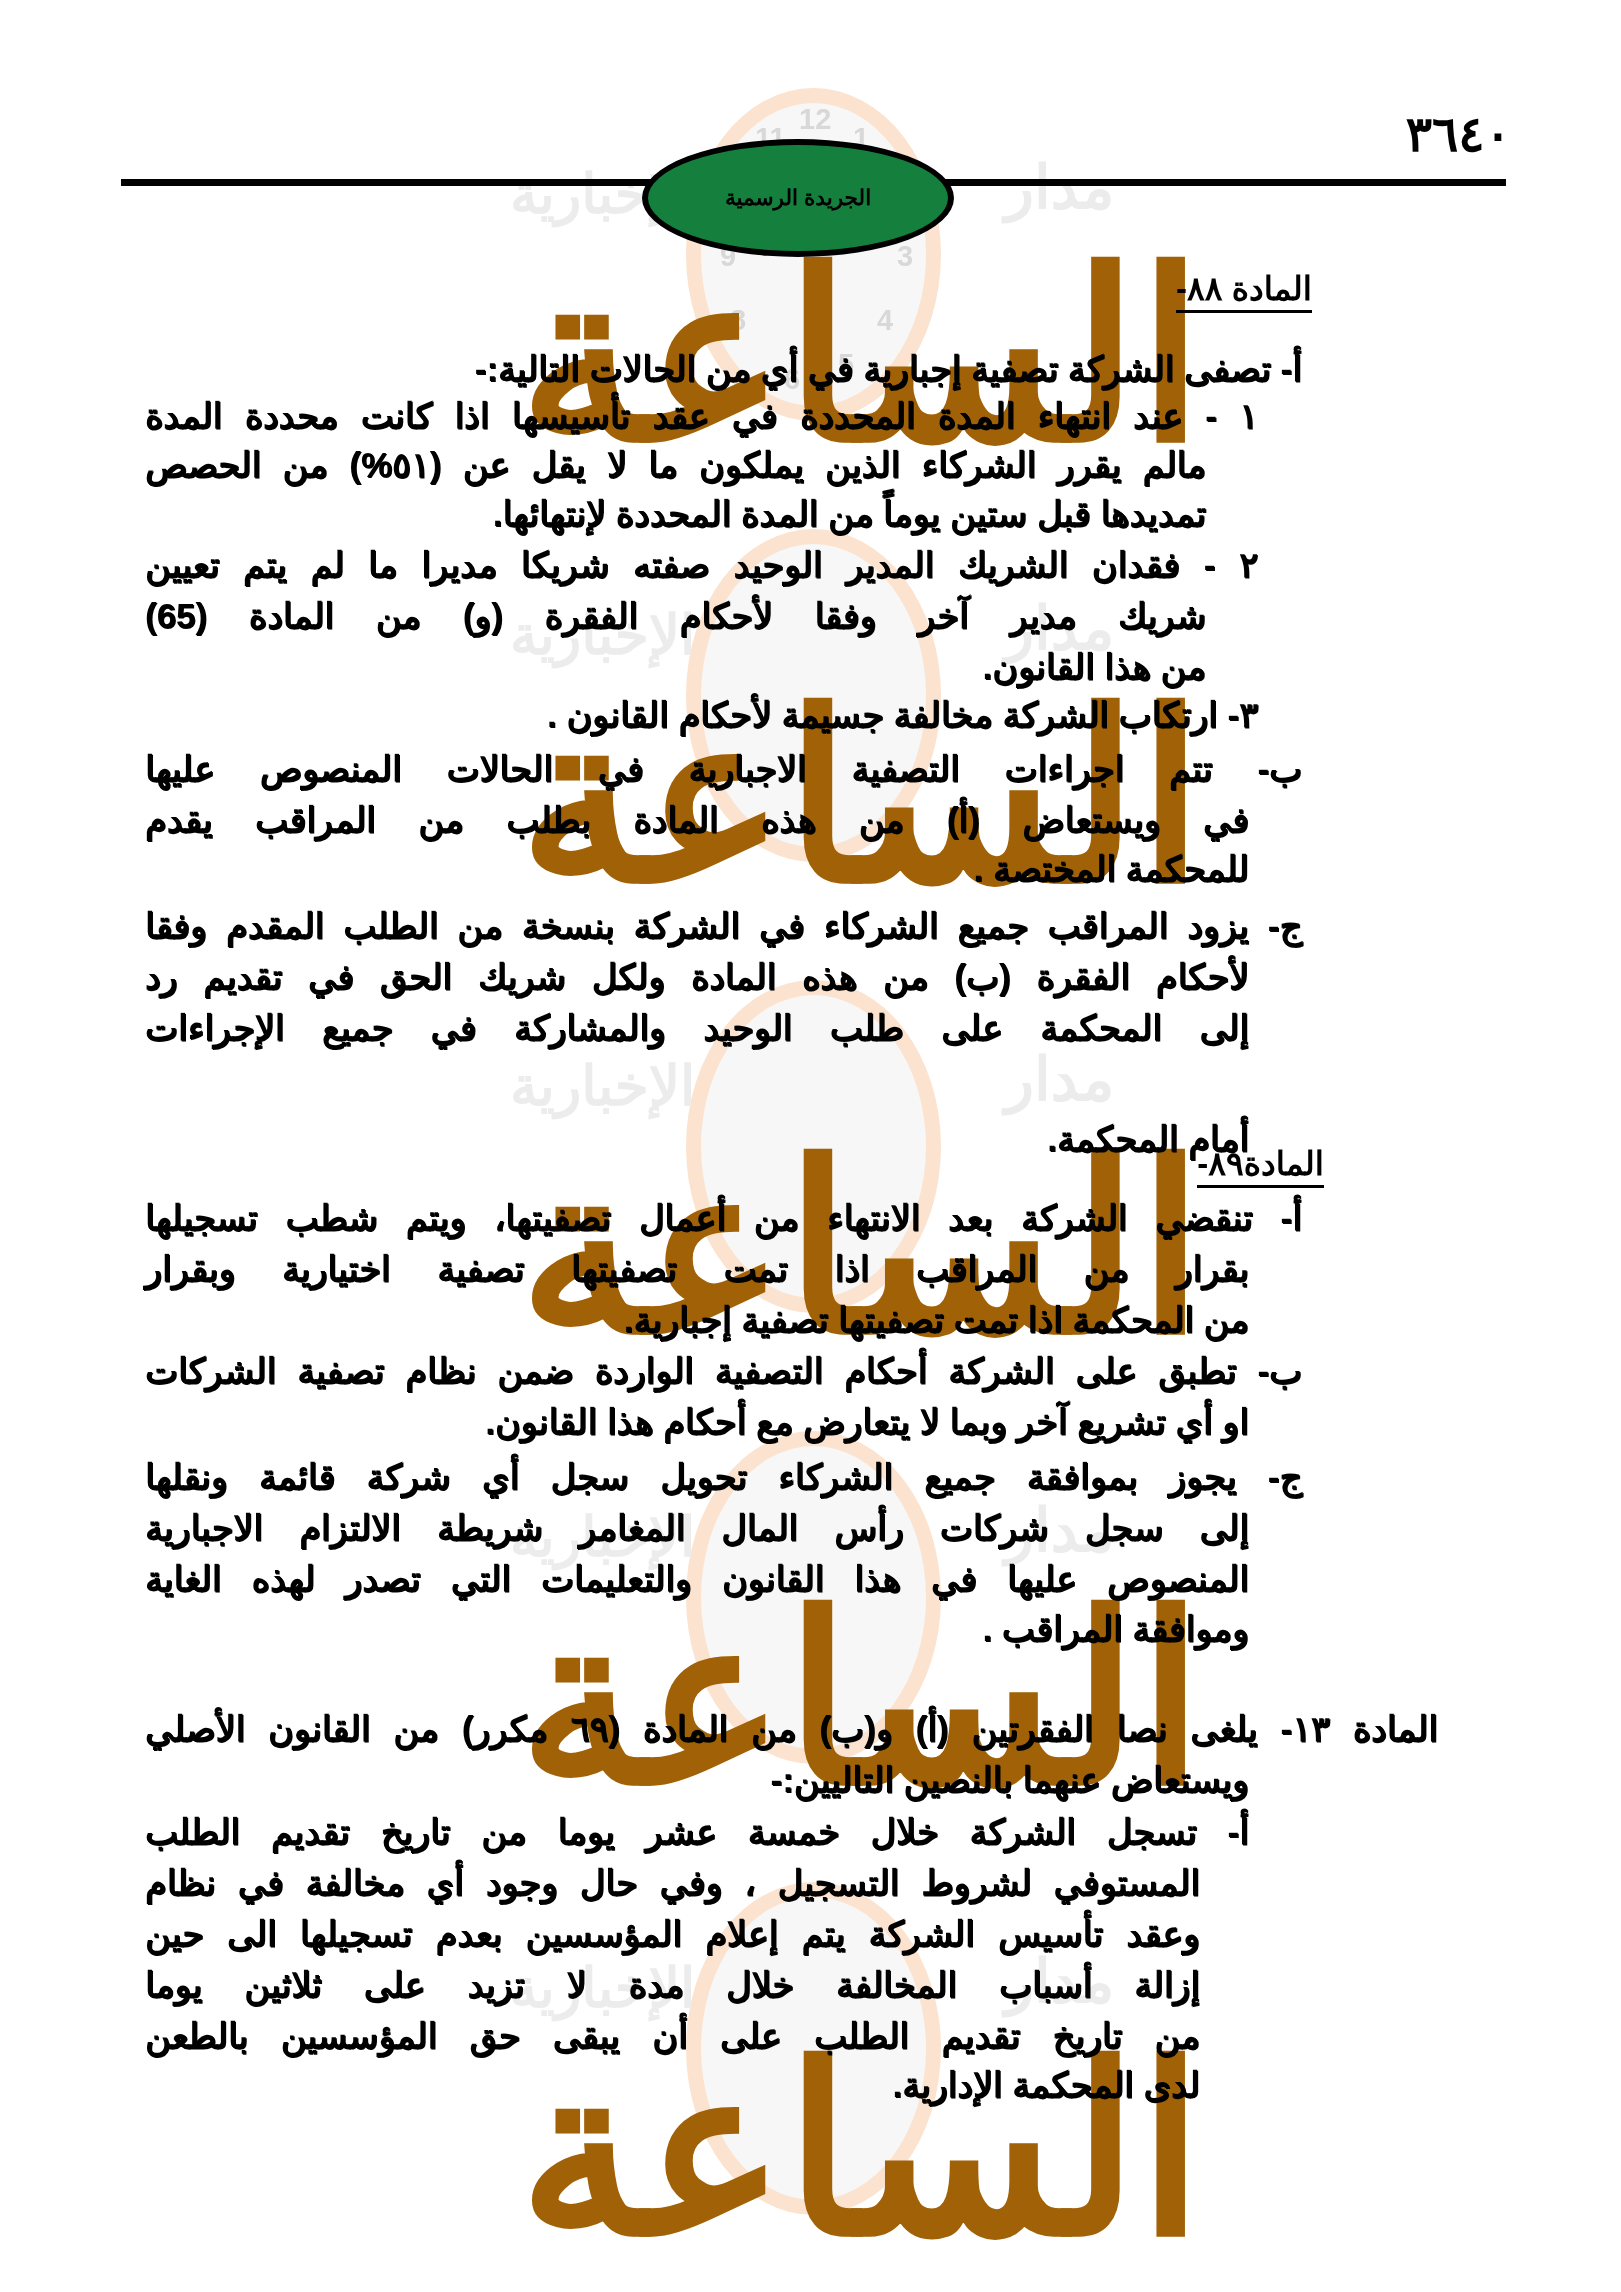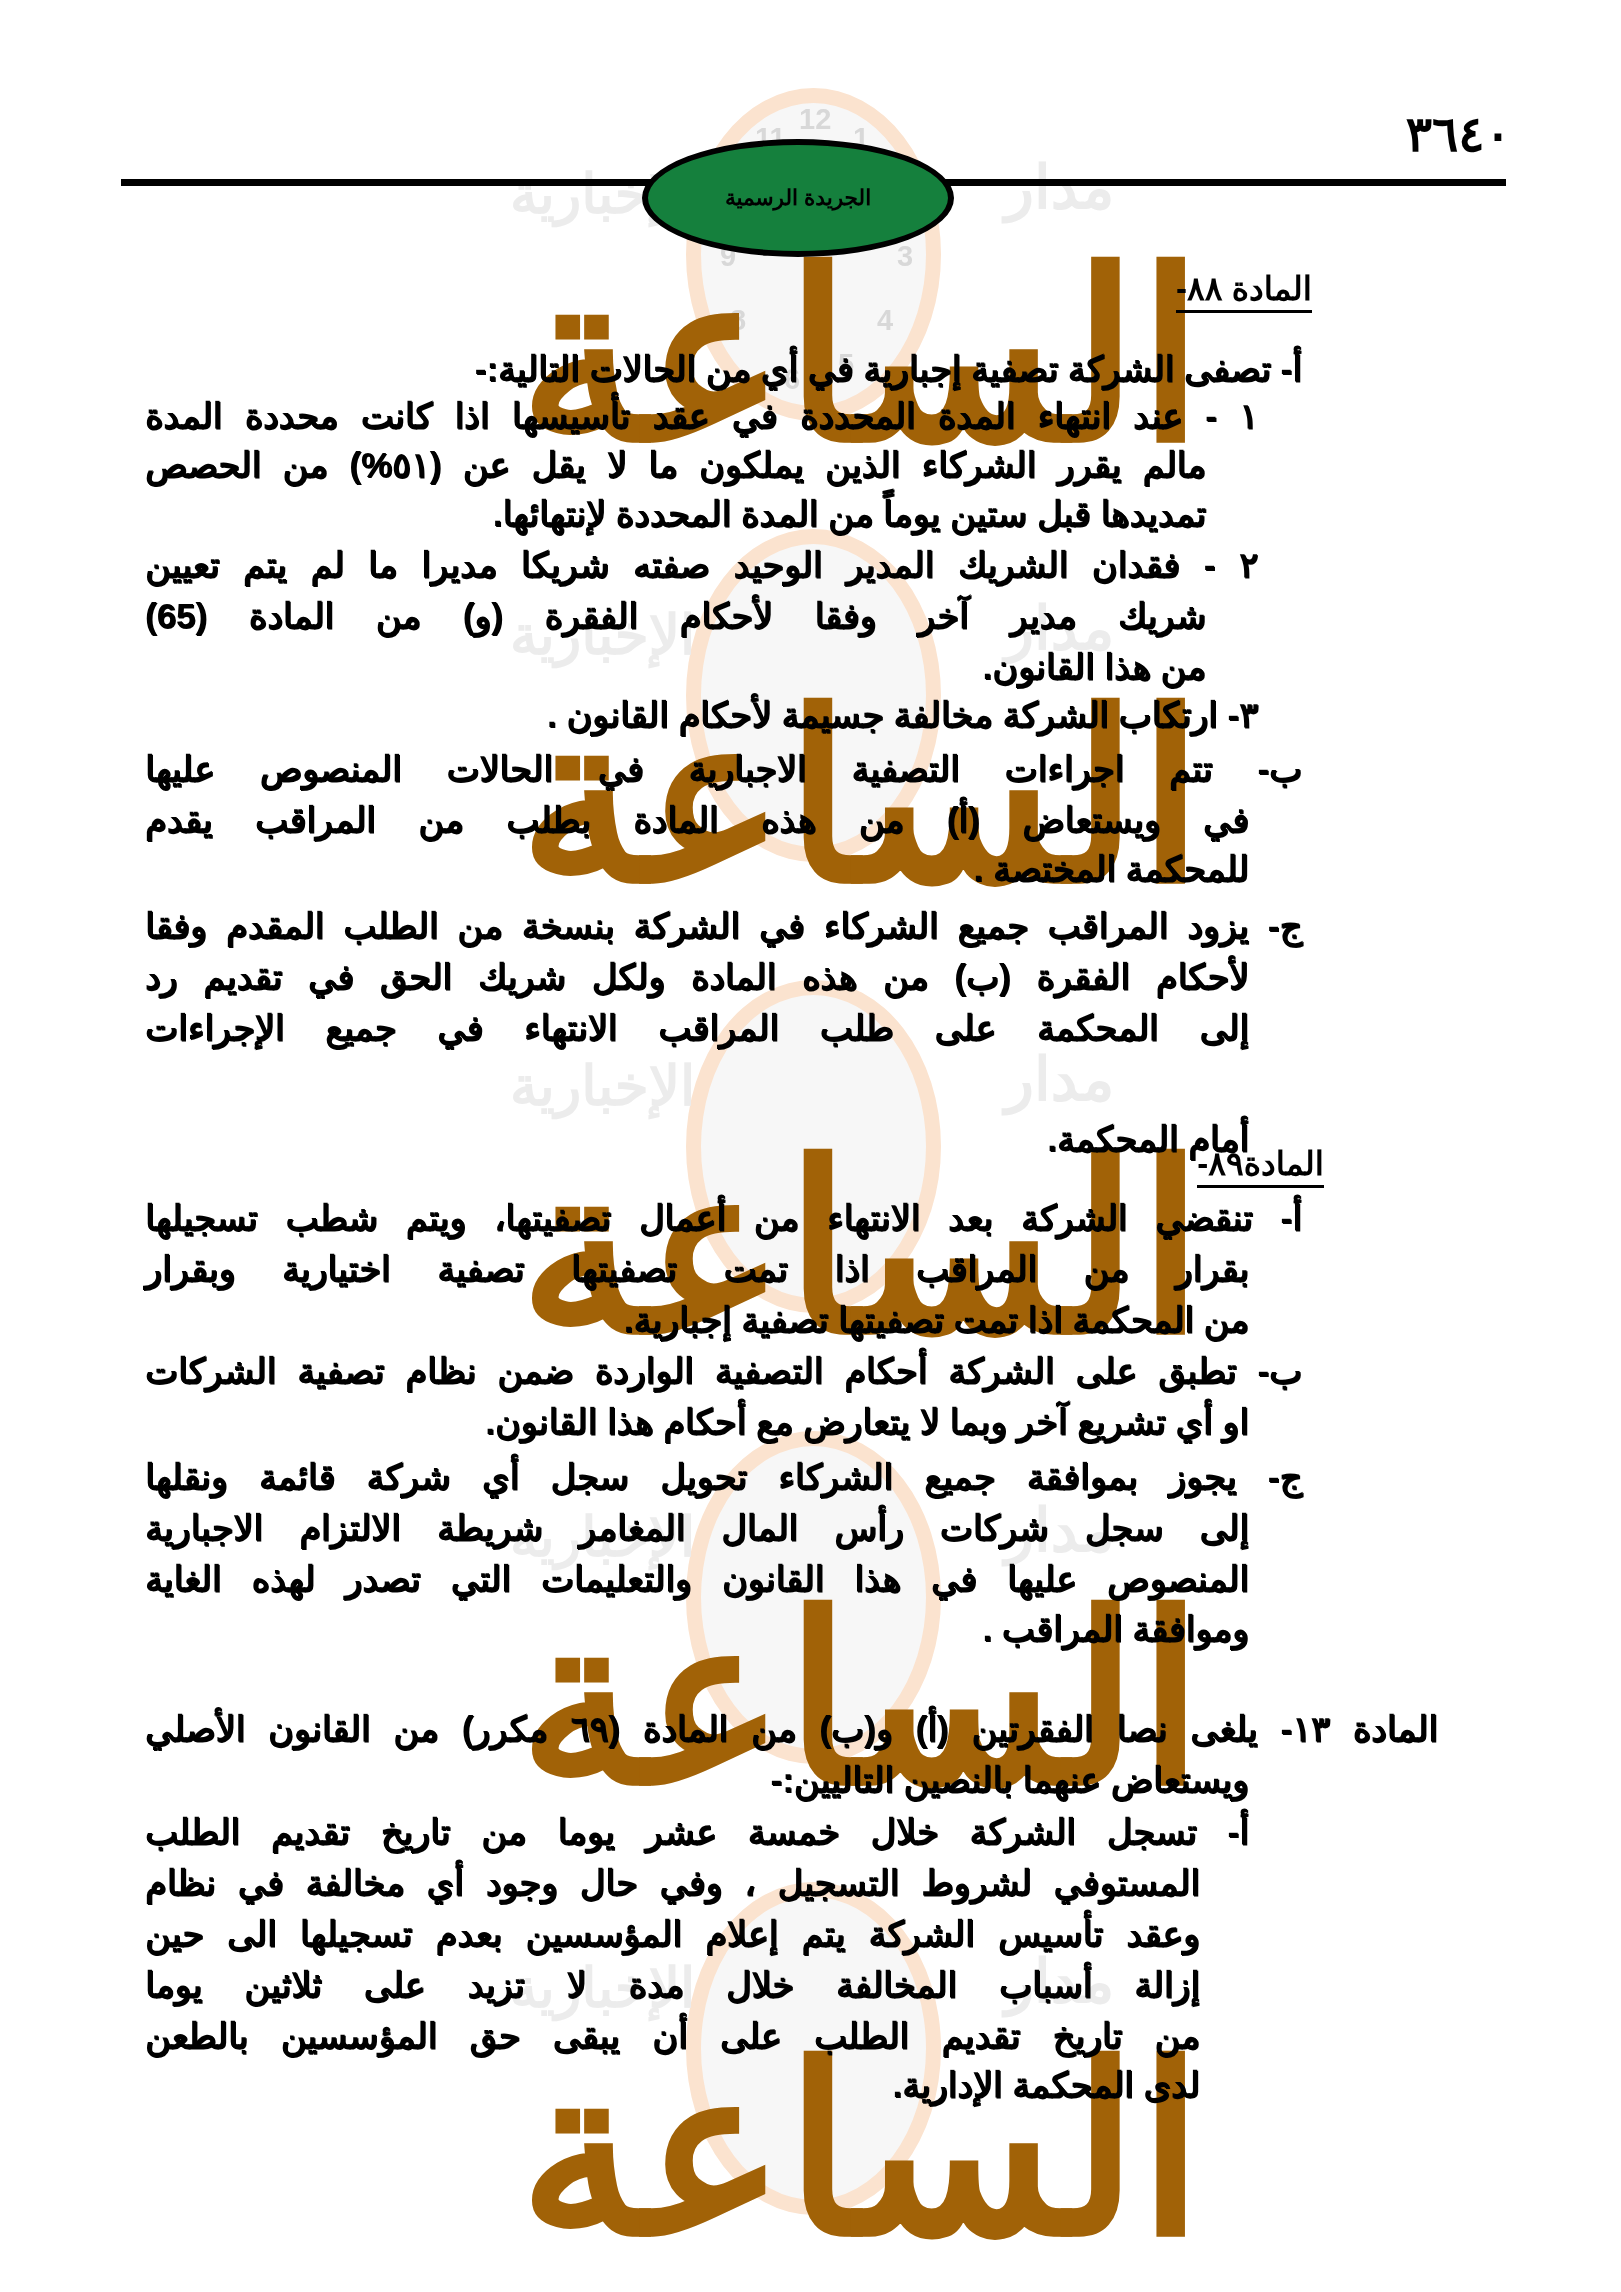--- a/index.html
+++ b/index.html
@@ -109,21 +109,21 @@
   <div class="line last" style="right:415px;top:490px">تمديدها قبل ستين يوماً من المدة المحددة لإنتهائها.</div>
   <div class="line" style="right:363px;left:145px;top:541px">٢ - فقدان الشريك المدير الوحيد صفته شريكا مديرا ما لم يتم تعيين</div>
   <div class="line" style="right:415px;left:145px;top:592px">شريك مدير آخر وفقا لأحكام الفقرة (و) من المادة (65)</div>
   <div class="line last" style="right:415px;top:643px">من هذا القانون.</div>
   <div class="line last" style="right:363px;top:691px">٣-  ارتكاب الشركة مخالفة جسيمة لأحكام القانون .</div>
   <div class="line" style="right:319px;left:145px;top:745px">ب- تتم اجراءات التصفية الاجبارية في الحالات المنصوص عليها</div>
   <div class="line" style="right:372px;left:145px;top:796px">في ويستعاض (أ) من هذه المادة بطلب من المراقب يقدم</div>
   <div class="line last" style="right:372px;top:845px">للمحكمة المختصة .</div>
   <div class="line" style="right:319px;left:145px;top:902px">ج- يزود المراقب جميع الشركاء في الشركة بنسخة من الطلب المقدم وفقا</div>
   <div class="line" style="right:372px;left:145px;top:953px">لأحكام الفقرة (ب) من هذه المادة ولكل شريك الحق في تقديم رد</div>
-  <div class="line" style="right:372px;left:145px;top:1004px">إلى المحكمة على طلب المراقب الانتهاء في جميع الإجراءات</div>
+  <div class="line" style="right:372px;left:145px;top:1004px">إلى المحكمة على طلب الوحيد والمشاركة في جميع الإجراءات</div>
   <div class="line last" style="right:372px;top:1115px">أمام المحكمة.</div>
 
   <div class="art-title" style="right:297px;top:1142px">المادة٨٩-</div>
 
   <div class="line" style="right:319px;left:145px;top:1194px">أ-  تنقضي الشركة بعد الانتهاء من أعمال تصفيتها، ويتم شطب تسجيلها</div>
   <div class="line" style="right:372px;left:145px;top:1245px">بقرار من المراقب اذا تمت تصفيتها تصفية اختيارية وبقرار</div>
   <div class="line last" style="right:372px;top:1296px">من المحكمة اذا تمت تصفيتها تصفية إجبارية.</div>
   <div class="line" style="right:319px;left:145px;top:1347px">ب- تطبق على الشركة أحكام التصفية الواردة ضمن نظام تصفية الشركات</div>
   <div class="line last" style="right:372px;top:1398px">او أي تشريع آخر وبما لا يتعارض مع أحكام هذا القانون.</div>
   <div class="line" style="right:319px;left:145px;top:1453px">ج- يجوز بموافقة جميع الشركاء تحويل سجل أي شركة قائمة ونقلها</div>

